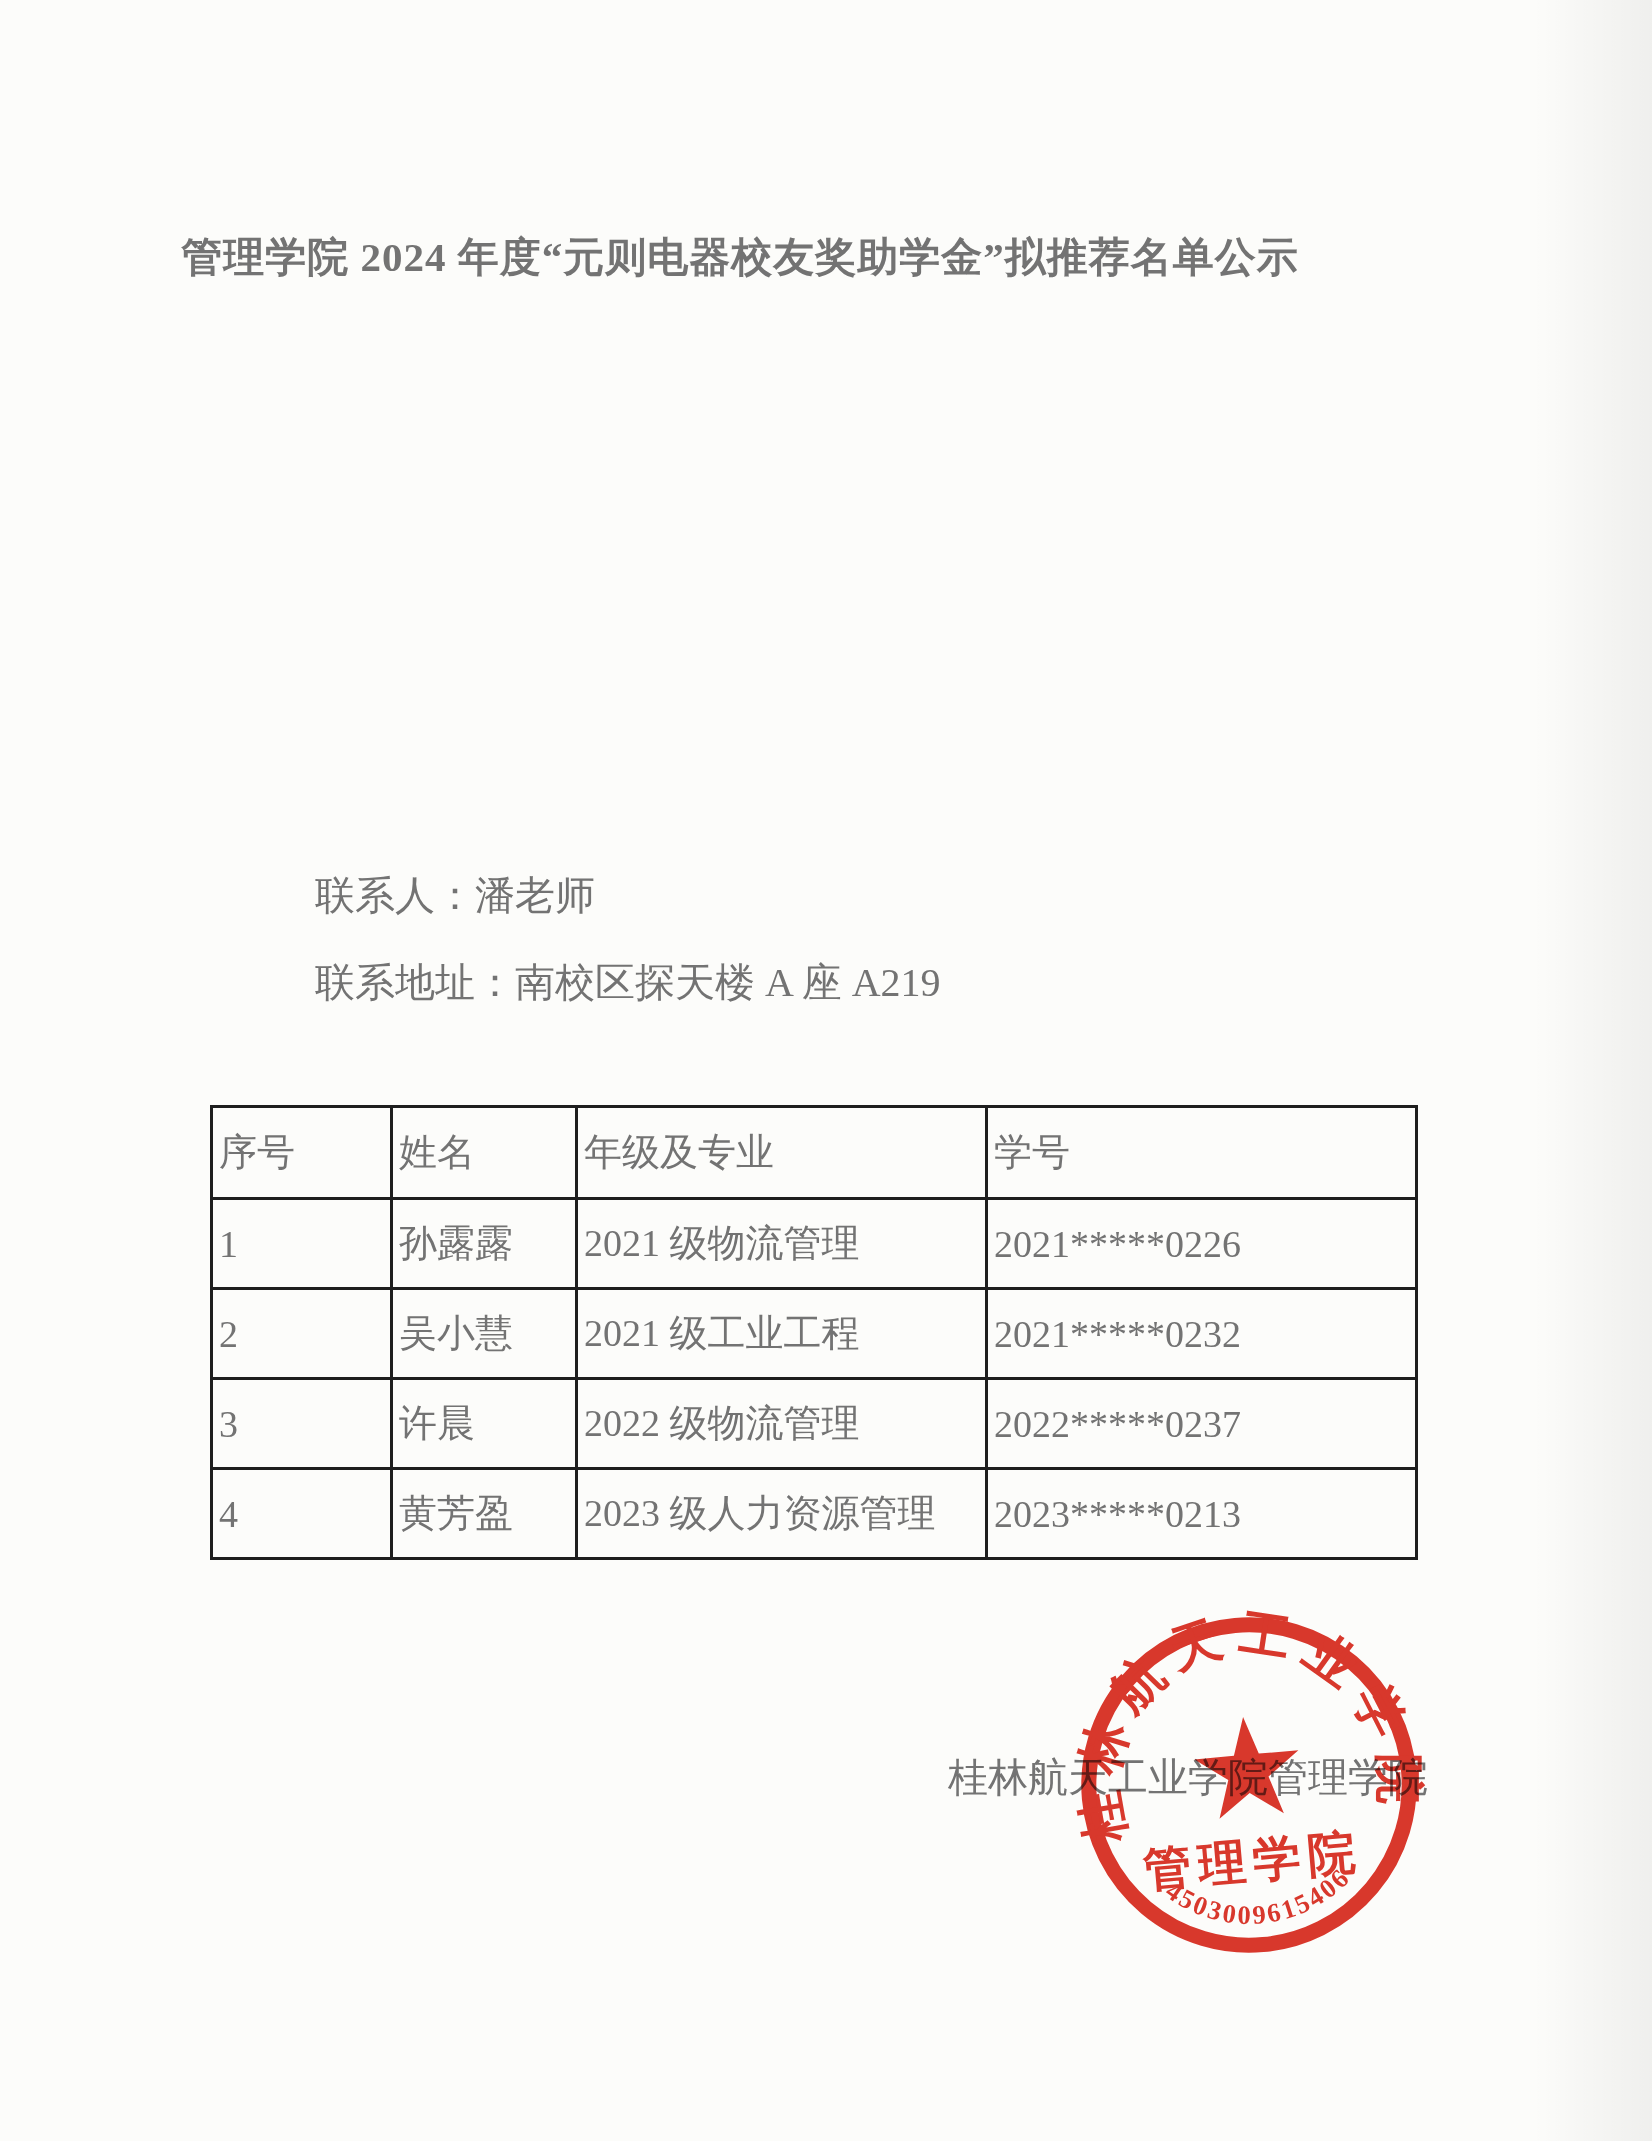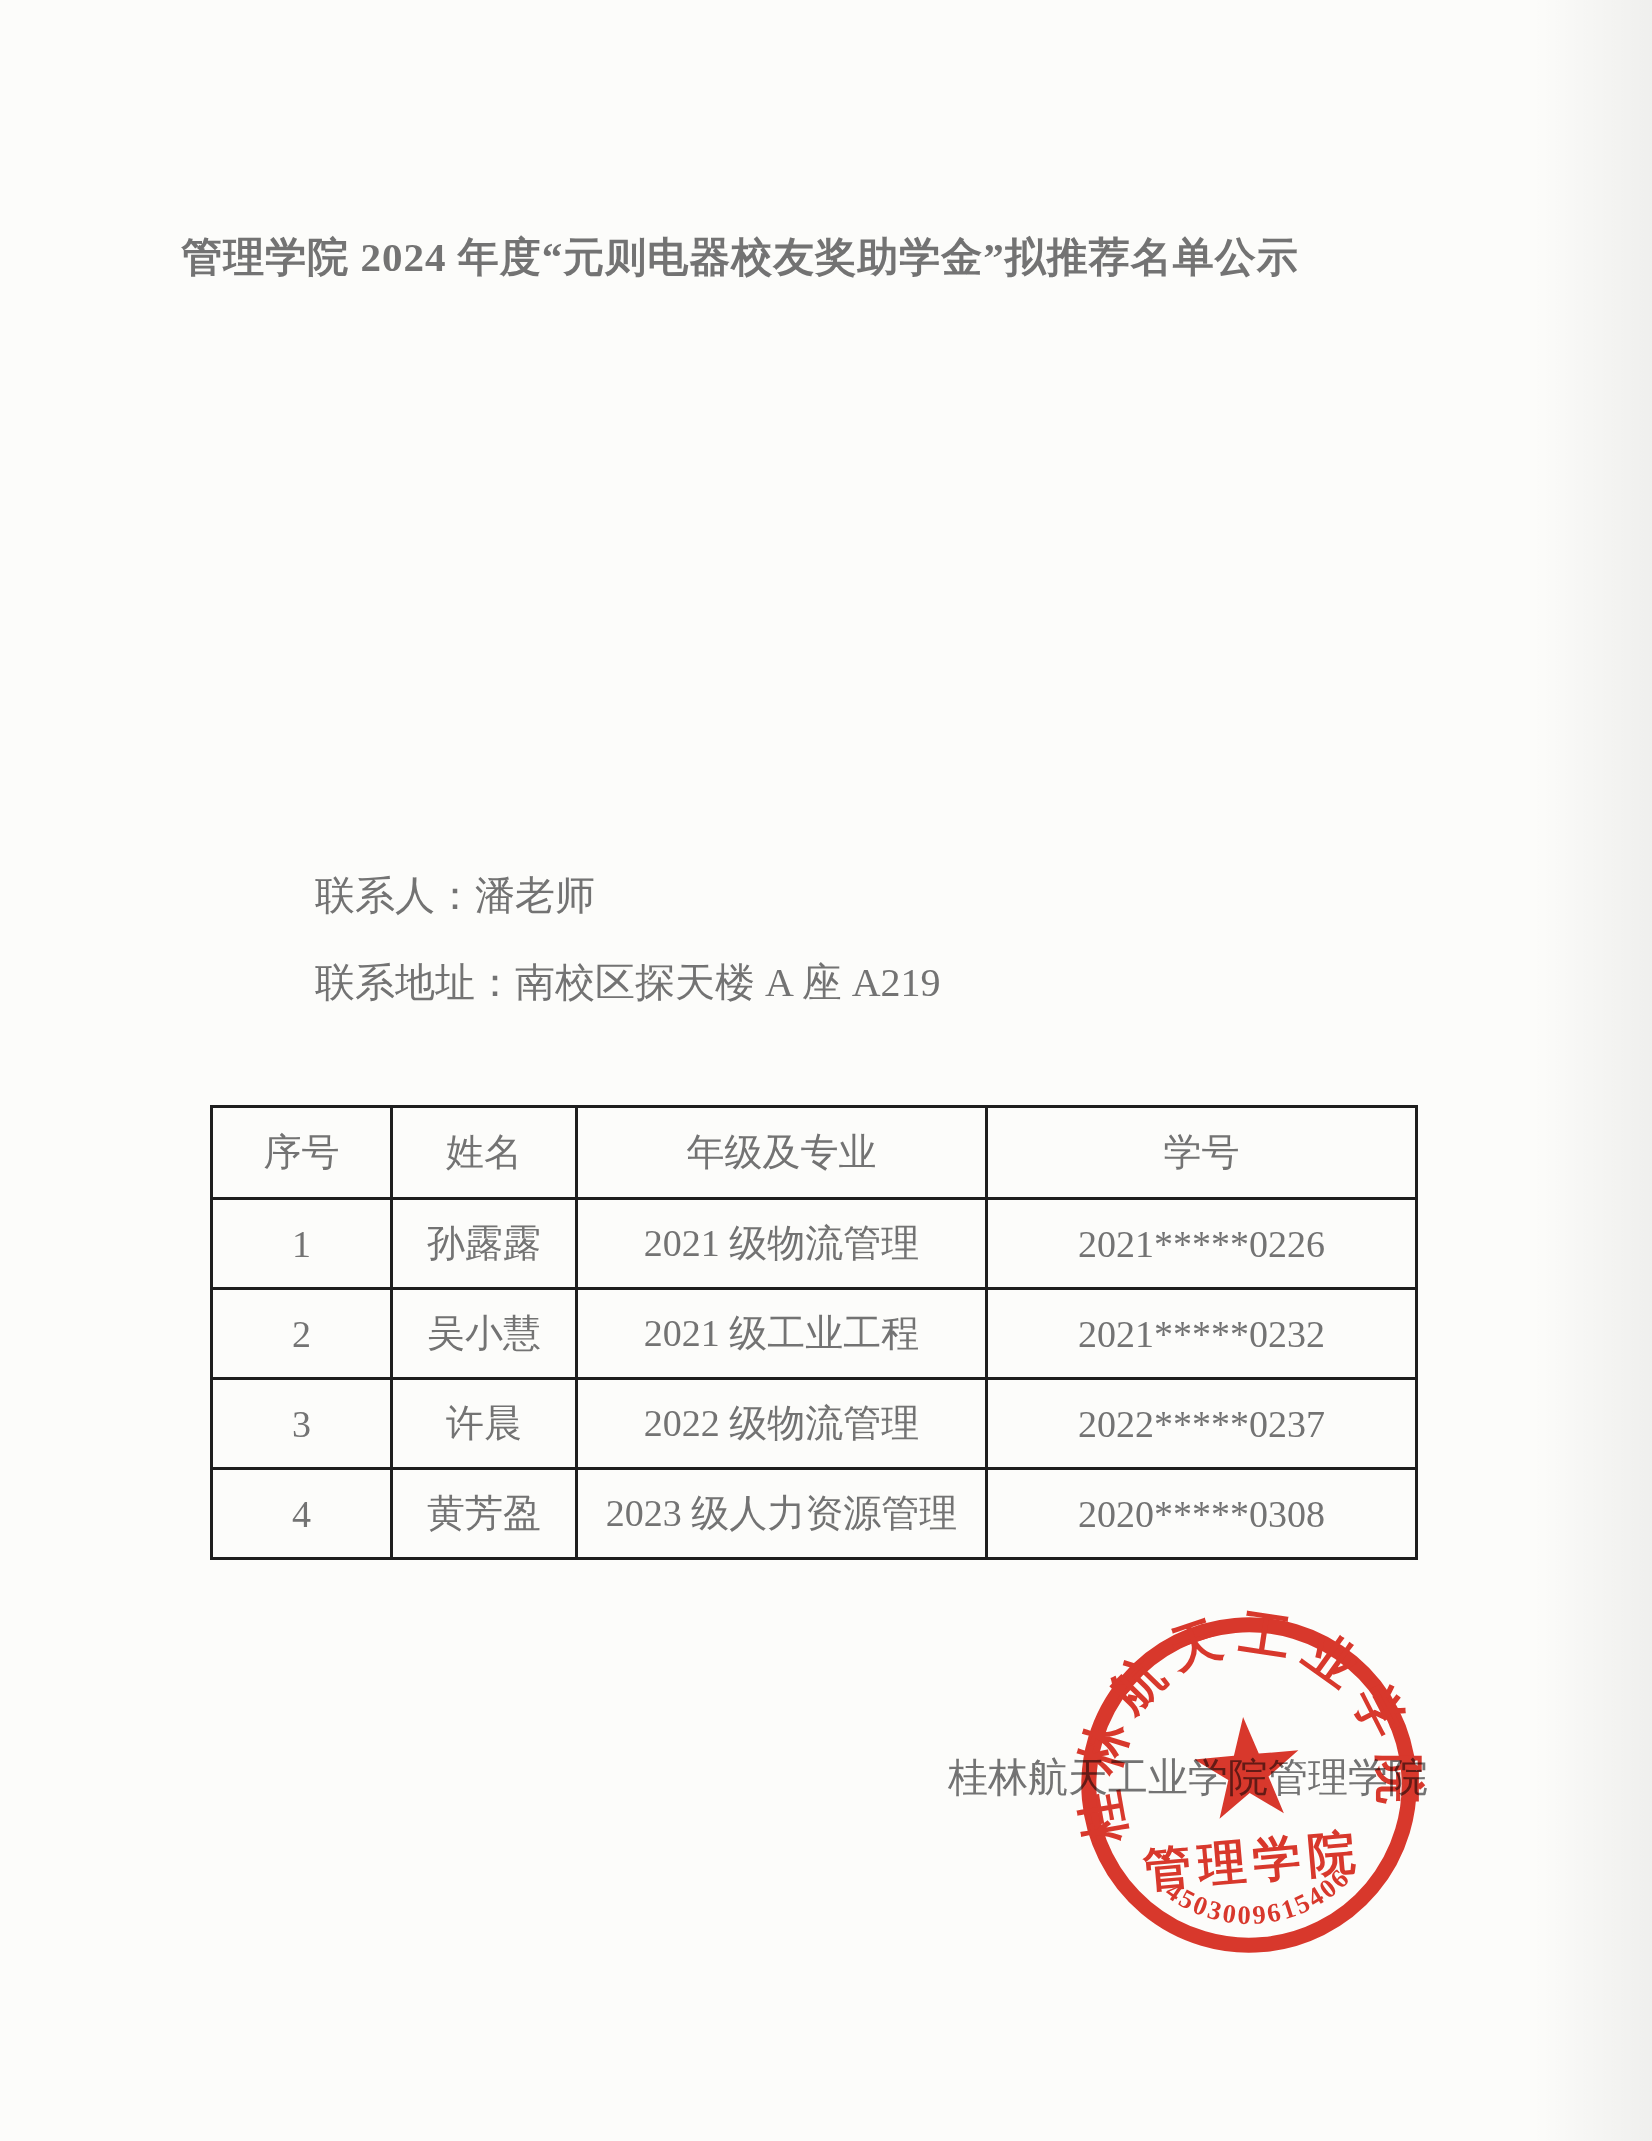--- a/index.html
+++ b/index.html
@@ -25,21 +25,21 @@
   }
   .contacts {
     position:absolute; top:852px; left:303px;
     font-size:40px; line-height:87px;margin-left:12px;
   }
   .rec-table {
     position:absolute; top:1105px; left:210px; width:1205px;
     border-collapse:collapse; font-size:38px; table-layout:fixed;
   }
   .rec-table th, .rec-table td {
-    border:3px solid #1e1e1e; text-align:center; vertical-align:middle;
+    border:3px solid #1e1e1e; text-align:left; vertical-align:middle;
     font-weight:400; padding:0 6px; overflow:hidden; white-space:nowrap;margin-top:36px;
   }
   .rec-table th { height:92px; }
   .rec-table td { height:90px; }
   .sig-org  { position:absolute; top:1750px; left:948px;  font-size:40px; white-space:nowrap; }
   .sig-date { position:absolute; top:1840px; left:1117px; font-size:40px; white-space:nowrap; }
   .stamp {
     position:absolute; left:1072px; top:1608px; width:354px; height:354px;
     transform:rotate(-5deg); mix-blend-mode:multiply; opacity:0.92;
   }
@@ -89,21 +89,21 @@
       <tr>
         <td>3</td>
         <td>许晨</td>
         <td>2022 级物流管理</td>
         <td>2022*****0237</td>
       </tr>
       <tr>
         <td>4</td>
         <td>黄芳盈</td>
         <td>2023 级人力资源管理</td>
-        <td>2020*****0308</td>
+        <td>2023*****0213</td>
       </tr>
     </tbody>
   </table>
 
   <div class="sig-org">桂林航天工业学院管理学院</div>
 
   <svg class="stamp" viewBox="0 0 400 400">
     <defs>
       <path id="arcTop" d="M 59 251.3 A 150 150 0 1 1 341 251.3" fill="none"></path>
       <path id="arcBot" d="M 79.7 300.9 A 157 157 0 0 0 320.3 300.9" fill="none"></path>

